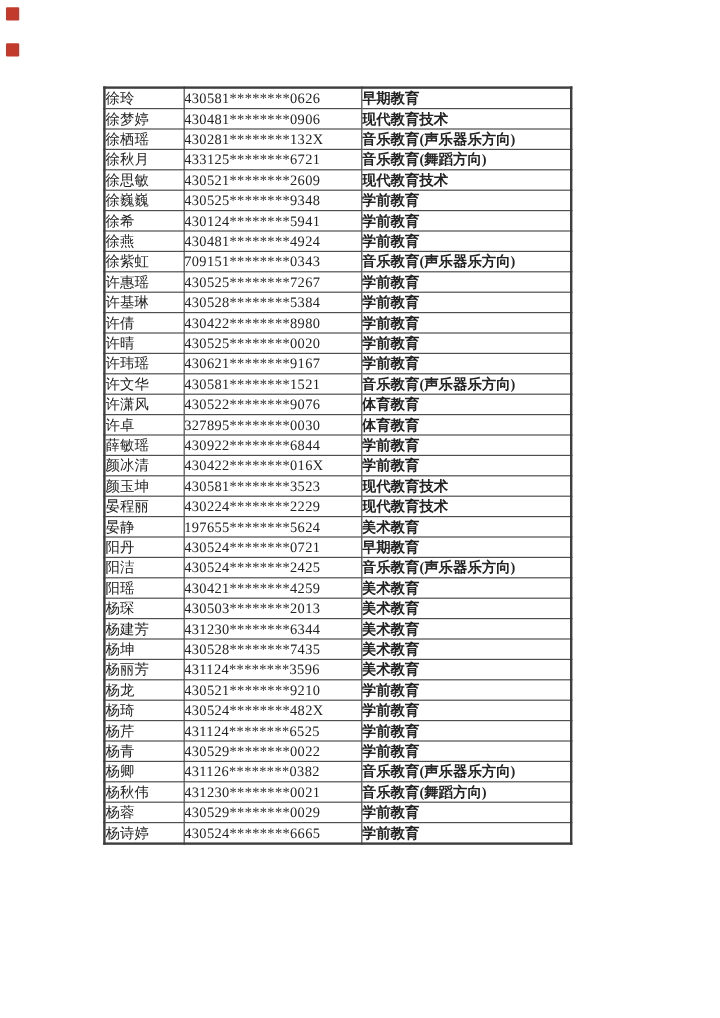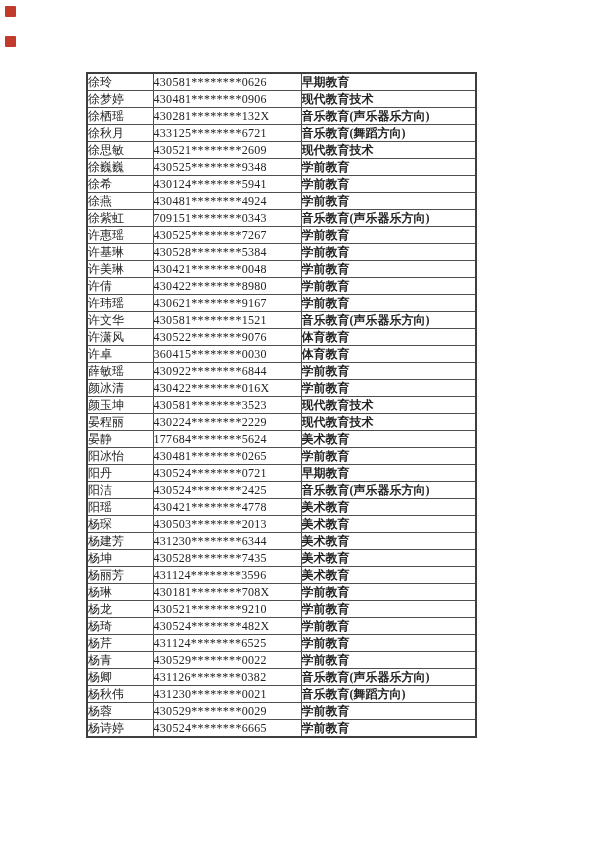--- a/index.html
+++ b/index.html
@@ -132,32 +132,32 @@
           <td class="c-id">430525********7267</td>
           <td class="c-major">学前教育</td>
         </tr>
 
         <tr>
           <td class="c-name">许基琳</td>
           <td class="c-id">430528********5384</td>
           <td class="c-major">学前教育</td>
         </tr>
 
-        <tr>
-          <td class="c-name">许美琳</td>
-          <td class="c-id">430421********0048</td>
-          <td class="c-major">学前教育</td>
-        </tr>
 
         <tr>
           <td class="c-name">许倩</td>
           <td class="c-id">430422********8980</td>
           <td class="c-major">学前教育</td>
         </tr>
 
+        <tr>
+          <td class="c-name">许晴</td>
+          <td class="c-id">430525********0020</td>
+          <td class="c-major">学前教育</td>
+        </tr>
 
         <tr>
           <td class="c-name">许玮瑶</td>
           <td class="c-id">430621********9167</td>
           <td class="c-major">学前教育</td>
         </tr>
 
         <tr>
           <td class="c-name">许文华</td>
           <td class="c-id">430581********1521</td>
@@ -165,21 +165,21 @@
         </tr>
 
         <tr>
           <td class="c-name">许潇风</td>
           <td class="c-id">430522********9076</td>
           <td class="c-major">体育教育</td>
         </tr>
 
         <tr>
           <td class="c-name">许卓</td>
-          <td class="c-id">360415********0030</td>
+          <td class="c-id">327895********0030</td>
           <td class="c-major">体育教育</td>
         </tr>
 
         <tr>
           <td class="c-name">薛敏瑶</td>
           <td class="c-id">430922********6844</td>
           <td class="c-major">学前教育</td>
         </tr>
 
 
@@ -196,45 +196,40 @@
         </tr>
 
         <tr>
           <td class="c-name">晏程丽</td>
           <td class="c-id">430224********2229</td>
           <td class="c-major">现代教育技术</td>
         </tr>
 
         <tr>
           <td class="c-name">晏静</td>
-          <td class="c-id">177684********5624</td>
-          <td class="c-major">美术教育</td>
-        </tr>
-
-        <tr>
-          <td class="c-name">阳冰怡</td>
-          <td class="c-id">430481********0265</td>
-          <td class="c-major">学前教育</td>
-        </tr>
+          <td class="c-id">197655********5624</td>
+          <td class="c-major">美术教育</td>
+        </tr>
+
 
         <tr>
           <td class="c-name">阳丹</td>
           <td class="c-id">430524********0721</td>
           <td class="c-major">早期教育</td>
         </tr>
 
         <tr>
           <td class="c-name">阳洁</td>
           <td class="c-id">430524********2425</td>
           <td class="c-major">音乐教育(声乐器乐方向)</td>
         </tr>
 
         <tr>
           <td class="c-name">阳瑶</td>
-          <td class="c-id">430421********4778</td>
+          <td class="c-id">430421********4259</td>
           <td class="c-major">美术教育</td>
         </tr>
 
         <tr>
           <td class="c-name">杨琛</td>
           <td class="c-id">430503********2013</td>
           <td class="c-major">美术教育</td>
         </tr>
 
         <tr>
@@ -248,25 +243,20 @@
           <td class="c-id">430528********7435</td>
           <td class="c-major">美术教育</td>
         </tr>
 
         <tr>
           <td class="c-name">杨丽芳</td>
           <td class="c-id">431124********3596</td>
           <td class="c-major">美术教育</td>
         </tr>
 
-        <tr>
-          <td class="c-name">杨琳</td>
-          <td class="c-id">430181********708X</td>
-          <td class="c-major">学前教育</td>
-        </tr>
 
         <tr>
           <td class="c-name">杨龙</td>
           <td class="c-id">430521********9210</td>
           <td class="c-major">学前教育</td>
         </tr>
 
         <tr>
           <td class="c-name">杨琦</td>
           <td class="c-id">430524********482X</td>

